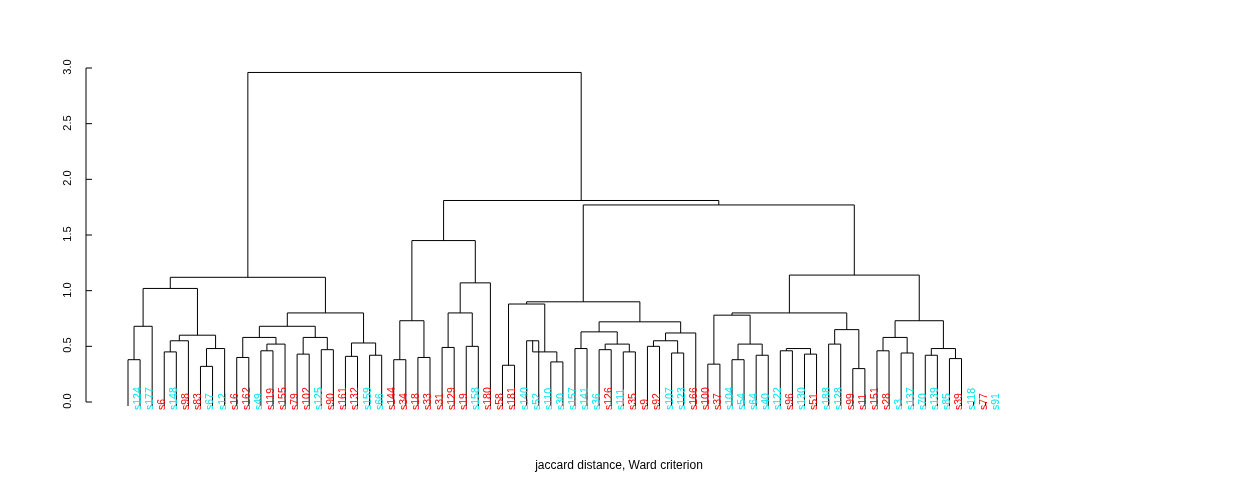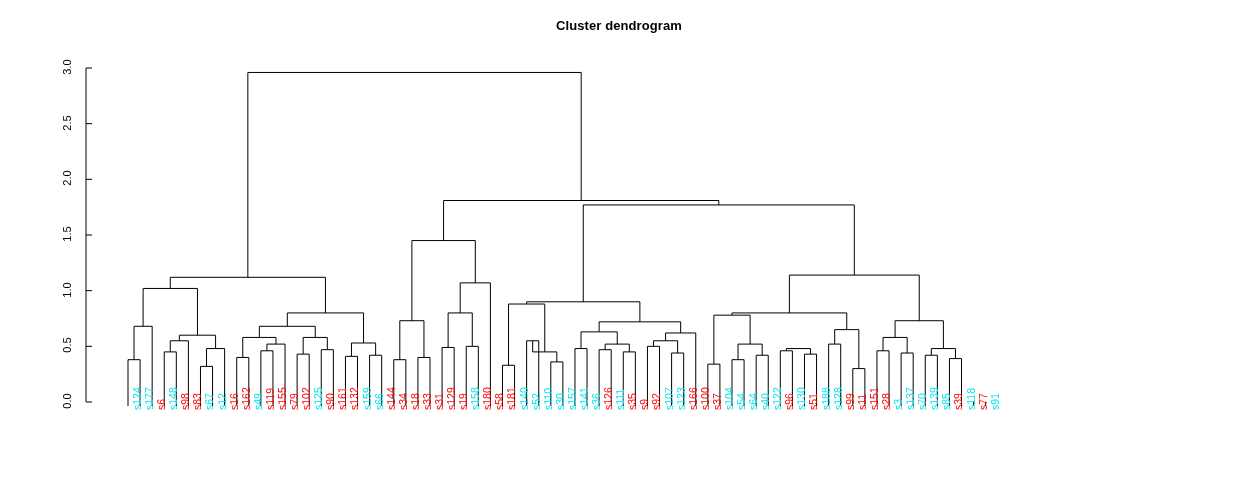--- a/index.html
+++ b/index.html
@@ -58,21 +58,20 @@
     white-space: nowrap;
     transform-origin: 0 0;
     transform: rotate(-90deg);
     line-height: 1;
   }
 </style>
 </head>
 <body>
 
 <div id="plot-root">
-  <div id="chart-title">Cluster dendrogram</div>
   <svg id="svg-layer" width="1238" height="500">
     <g id="axis-group" stroke="#000000" stroke-width="1" fill="none">
         <path d="M 86 402 L 86 68 M 86 402 L 92 402 M 86 346.3333333333333 L 92 346.3333333333333 M 86 290.6666666666667 L 92 290.6666666666667 M 86 235 L 92 235 M 86 179.33333333333334 L 92 179.33333333333334 M 86 123.66666666666663 L 92 123.66666666666663 M 86 68 L 92 68"></path>
         <path d="M 128 402 L 128 406 M 140.08 402 L 140.08 406 M 152.16 402 L 152.16 406 M 164.24 402 L 164.24 406 M 176.32 402 L 176.32 406 M 188.4 402 L 188.4 406 M 200.48000000000002 402 L 200.48000000000002 406 M 212.56 402 L 212.56 406 M 224.64 402 L 224.64 406 M 236.72 402 L 236.72 406 M 248.8 402 L 248.8 406 M 260.88 402 L 260.88 406 M 272.96000000000004 402 L 272.96000000000004 406 M 285.03999999999996 402 L 285.03999999999996 406 M 297.12 402 L 297.12 406 M 309.2 402 L 309.2 406 M 321.28 402 L 321.28 406 M 333.36 402 L 333.36 406 M 345.44 402 L 345.44 406 M 357.52 402 L 357.52 406 M 369.6 402 L 369.6 406 M 381.68 402 L 381.68 406 M 393.76 402 L 393.76 406 M 405.84 402 L 405.84 406 M 417.92 402 L 417.92 406 M 430 402 L 430 406 M 442.08 402 L 442.08 406 M 454.16 402 L 454.16 406 M 466.24 402 L 466.24 406 M 478.32 402 L 478.32 406 M 490.4 402 L 490.4 406 M 502.48 402 L 502.48 406 M 514.56 402 L 514.56 406 M 526.64 402 L 526.64 406 M 538.72 402 L 538.72 406 M 550.8 402 L 550.8 406 M 562.88 402 L 562.88 406 M 574.96 402 L 574.96 406 M 587.04 402 L 587.04 406 M 599.12 402 L 599.12 406 M 611.2 402 L 611.2 406 M 623.28 402 L 623.28 406 M 635.36 402 L 635.36 406 M 647.44 402 L 647.44 406 M 659.52 402 L 659.52 406 M 671.6 402 L 671.6 406 M 683.68 402 L 683.68 406 M 695.76 402 L 695.76 406 M 707.84 402 L 707.84 406 M 719.92 402 L 719.92 406 M 732 402 L 732 406 M 744.08 402 L 744.08 406 M 756.16 402 L 756.16 406 M 768.24 402 L 768.24 406 M 780.32 402 L 780.32 406 M 792.4 402 L 792.4 406 M 804.48 402 L 804.48 406 M 816.5600000000001 402 L 816.5600000000001 406 M 828.64 402 L 828.64 406 M 840.72 402 L 840.72 406 M 852.8 402 L 852.8 406 M 864.88 402 L 864.88 406 M 876.96 402 L 876.96 406 M 889.04 402 L 889.04 406 M 901.12 402 L 901.12 406 M 913.2 402 L 913.2 406 M 925.28 402 L 925.28 406 M 937.36 402 L 937.36 406 M 949.44 402 L 949.44 406 M 961.52 402 L 961.52 406 M 973.6 402 L 973.6 406 M 985.68 402 L 985.68 406"></path>
       </g>
     <g id="tree-group" stroke="#000000" stroke-width="1" fill="none" stroke-linecap="butt">
         <path d="M 128 402 L 128 359.6933333333333 L 140.08 359.6933333333333 L 140.08 402 M 134.04000000000002 359.6933333333333 L 134.04000000000002 326.2933333333333 L 152.16 326.2933333333333 L 152.16 402 M 164.24 402 L 164.24 351.9 L 176.32 351.9 L 176.32 402 M 170.28 351.9 L 170.28 340.76666666666665 L 188.4 340.76666666666665 L 188.4 402 M 200.48000000000002 402 L 200.48000000000002 366.37333333333333 L 212.56 366.37333333333333 L 212.56 402 M 206.52 366.37333333333333 L 206.52 348.56 L 224.64 348.56 L 224.64 402 M 179.34 340.76666666666665 L 179.34 335.2 L 215.57999999999998 335.2 L 215.57999999999998 348.56 M 143.10000000000002 326.2933333333333 L 143.10000000000002 288.44 L 197.45999999999998 288.44 L 197.45999999999998 335.2 M 236.72 402 L 236.72 357.4666666666667 L 248.8 357.4666666666667 L 248.8 402 M 260.88 402 L 260.88 350.78666666666663 L 272.96000000000004 350.78666666666663 L 272.96000000000004 402 M 266.92 350.78666666666663 L 266.92 344.1066666666667 L 285.03999999999996 344.1066666666667 L 285.03999999999996 402 M 242.76 357.4666666666667 L 242.76 337.4266666666667 L 275.98 337.4266666666667 L 275.98 344.1066666666667 M 297.12 402 L 297.12 354.12666666666667 L 309.2 354.12666666666667 L 309.2 402 M 321.28 402 L 321.28 349.67333333333335 L 333.36 349.67333333333335 L 333.36 402 M 303.15999999999997 354.12666666666667 L 303.15999999999997 337.4266666666667 L 327.32 337.4266666666667 L 327.32 349.67333333333335 M 259.37 337.4266666666667 L 259.37 326.2933333333333 L 315.24 326.2933333333333 L 315.24 337.4266666666667 M 345.44 402 L 345.44 356.35333333333335 L 357.52 356.35333333333335 L 357.52 402 M 369.6 402 L 369.6 355.24 L 381.68 355.24 L 381.68 402 M 351.48 356.35333333333335 L 351.48 342.99333333333334 L 375.64 342.99333333333334 L 375.64 355.24 M 287.305 326.2933333333333 L 287.305 312.93333333333334 L 363.56 312.93333333333334 L 363.56 342.99333333333334 M 170.28 288.44 L 170.28 277.3066666666667 L 325.4325 277.3066666666667 L 325.4325 312.93333333333334 M 393.76 402 L 393.76 359.6933333333333 L 405.84 359.6933333333333 L 405.84 402 M 417.92 402 L 417.92 357.4666666666667 L 430 357.4666666666667 L 430 402 M 399.79999999999995 359.6933333333333 L 399.79999999999995 320.7266666666667 L 423.96000000000004 320.7266666666667 L 423.96000000000004 357.4666666666667 M 442.08 402 L 442.08 347.44666666666666 L 454.16 347.44666666666666 L 454.16 402 M 466.24 402 L 466.24 346.3333333333333 L 478.32 346.3333333333333 L 478.32 402 M 448.12 347.44666666666666 L 448.12 312.93333333333334 L 472.28 312.93333333333334 L 472.28 346.3333333333333 M 460.2 312.93333333333334 L 460.2 282.87333333333333 L 490.4 282.87333333333333 L 490.4 402 M 411.88 320.7266666666667 L 411.88 240.56666666666666 L 475.29999999999995 240.56666666666666 L 475.29999999999995 282.87333333333333 M 502.48 402 L 502.48 365.26 L 514.56 365.26 L 514.56 402 M 526.64 402 L 526.64 340.76666666666665 L 538.72 340.76666666666665 L 538.72 402 M 550.8 402 L 550.8 361.92 L 562.88 361.92 L 562.88 402 M 556.8399999999999 361.92 L 556.8399999999999 351.9 L 532.6800000000001 351.9 L 532.6800000000001 340.76666666666665 M 508.52 365.26 L 508.52 304.02666666666664 L 544.76 304.02666666666664 L 544.76 351.9 M 574.96 402 L 574.96 348.56 L 587.04 348.56 L 587.04 402 M 599.12 402 L 599.12 349.67333333333335 L 611.2 349.67333333333335 L 611.2 402 M 623.28 402 L 623.28 351.9 L 635.36 351.9 L 635.36 402 M 605.1600000000001 349.67333333333335 L 605.1600000000001 344.1066666666667 L 629.3199999999999 344.1066666666667 L 629.3199999999999 351.9 M 581 348.56 L 581 331.86 L 617.24 331.86 L 617.24 344.1066666666667 M 647.44 402 L 647.44 346.3333333333333 L 659.52 346.3333333333333 L 659.52 402 M 671.6 402 L 671.6 353.0133333333333 L 683.68 353.0133333333333 L 683.68 402 M 653.48 346.3333333333333 L 653.48 340.76666666666665 L 677.64 340.76666666666665 L 677.64 353.0133333333333 M 665.56 340.76666666666665 L 665.56 332.97333333333336 L 695.76 332.97333333333336 L 695.76 402 M 599.12 331.86 L 599.12 321.84000000000003 L 680.66 321.84000000000003 L 680.66 332.97333333333336 M 526.64 304.02666666666664 L 526.64 301.8 L 639.89 301.8 L 639.89 321.84000000000003 M 707.84 402 L 707.84 364.14666666666665 L 719.92 364.14666666666665 L 719.92 402 M 732 402 L 732 359.6933333333333 L 744.08 359.6933333333333 L 744.08 402 M 756.16 402 L 756.16 355.24 L 768.24 355.24 L 768.24 402 M 738.04 359.6933333333333 L 738.04 344.1066666666667 L 762.2 344.1066666666667 L 762.2 355.24 M 713.88 364.14666666666665 L 713.88 315.15999999999997 L 750.12 315.15999999999997 L 750.12 344.1066666666667 M 780.32 402 L 780.32 350.78666666666663 L 792.4 350.78666666666663 L 792.4 402 M 804.48 402 L 804.48 354.12666666666667 L 816.5600000000001 354.12666666666667 L 816.5600000000001 402 M 786.36 350.78666666666663 L 786.36 348.56 L 810.52 348.56 L 810.52 354.12666666666667 M 828.64 402 L 828.64 344.1066666666667 L 840.72 344.1066666666667 L 840.72 402 M 852.8 402 L 852.8 368.6 L 864.88 368.6 L 864.88 402 M 834.6800000000001 344.1066666666667 L 834.6800000000001 329.6333333333333 L 858.8399999999999 329.6333333333333 L 858.8399999999999 368.6 M 732 315.15999999999997 L 732 312.93333333333334 L 846.76 312.93333333333334 L 846.76 329.6333333333333 M 876.96 402 L 876.96 350.78666666666663 L 889.04 350.78666666666663 L 889.04 402 M 901.12 402 L 901.12 353.0133333333333 L 913.2 353.0133333333333 L 913.2 402 M 883 350.78666666666663 L 883 337.4266666666667 L 907.1600000000001 337.4266666666667 L 907.1600000000001 353.0133333333333 M 925.28 402 L 925.28 355.24 L 937.36 355.24 L 937.36 402 M 949.44 402 L 949.44 358.58 L 961.52 358.58 L 961.52 402 M 931.3199999999999 355.24 L 931.3199999999999 348.56 L 955.48 348.56 L 955.48 358.58 M 895.08 337.4266666666667 L 895.08 320.7266666666667 L 943.4 320.7266666666667 L 943.4 348.56 M 789.38 312.93333333333334 L 789.38 275.08000000000004 L 919.24 275.08000000000004 L 919.24 320.7266666666667 M 583.265 301.8 L 583.265 204.94 L 854.31 204.94 L 854.31 275.08000000000004 M 443.59 240.56666666666666 L 443.59 200.48666666666665 L 718.7874999999999 200.48666666666665 L 718.7874999999999 204.94 M 247.85625 277.3066666666667 L 247.85625 72.45333333333332 L 581.1887499999999 72.45333333333332 L 581.1887499999999 200.48666666666665"></path>
       </g>
   </svg>
   <div id="ytick-labels">
@@ -151,13 +150,14 @@
       <div class="leaf-label" style="color: rgb(0, 229, 238); left: 893.04px; top: 410px;">s3</div>
       <div class="leaf-label" style="color: rgb(0, 229, 238); left: 905.12px; top: 410px;">s137</div>
       <div class="leaf-label" style="color: rgb(0, 229, 238); left: 917.2px; top: 410px;">s70</div>
       <div class="leaf-label" style="color: rgb(0, 229, 238); left: 929.28px; top: 410px;">s139</div>
       <div class="leaf-label" style="color: rgb(0, 229, 238); left: 941.36px; top: 410px;">s85</div>
       <div class="leaf-label" style="color: rgb(255, 0, 0); left: 953.44px; top: 410px;">s39</div>
       <div class="leaf-label" style="color: rgb(0, 229, 238); left: 965.52px; top: 410px;">s118</div>
       <div class="leaf-label" style="color: rgb(255, 0, 0); left: 977.6px; top: 410px;">s77</div>
       <div class="leaf-label" style="color: rgb(0, 229, 238); left: 989.68px; top: 410px;">s91</div>
     </div>
+  <div id="xlabel">jaccard distance, Ward criterion</div>
 </div>
 
 </body></html>

